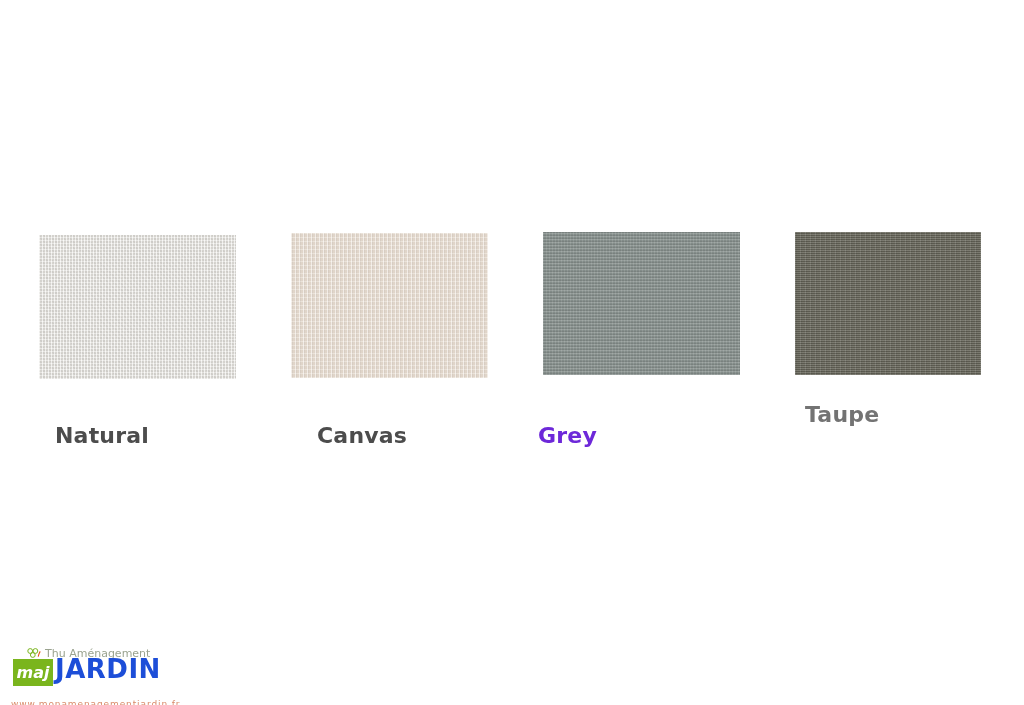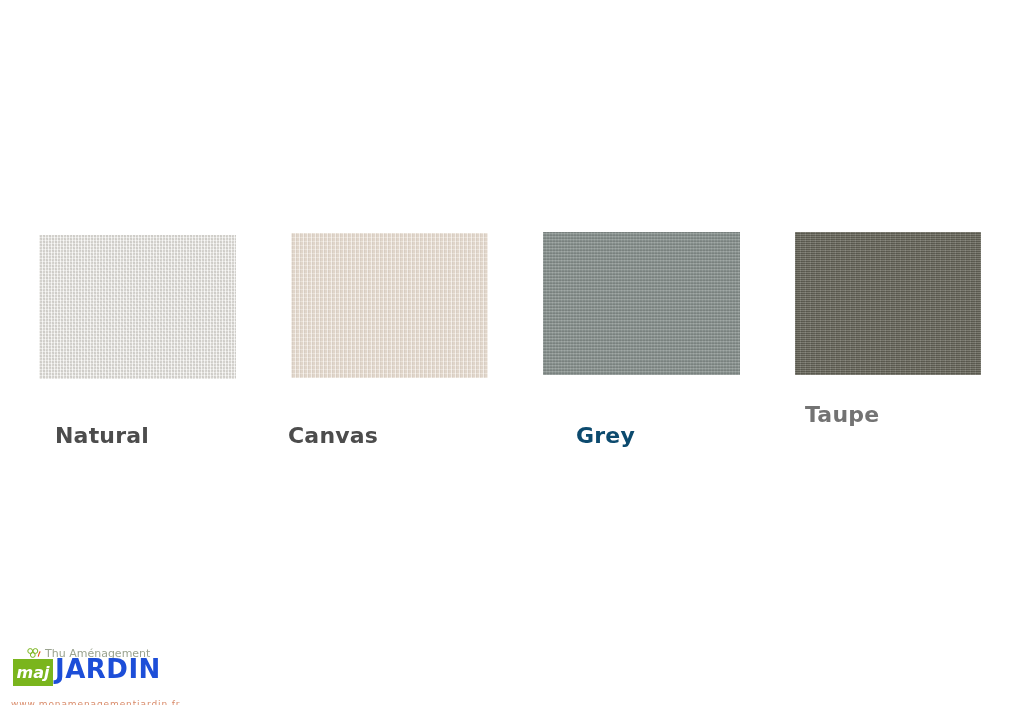--- a/index.html
+++ b/index.html
@@ -196,26 +196,26 @@
 <div id="swatch-board">
 
   <div class="swatch-item" id="item-0" style="left: 39px; top: 235px; width: 197px; height: 144px;">
     <div class="swatch-chip tex-weave" id="chip-0" style="width: 197px; height: 144px; background-color: rgb(236, 234, 229);"></div>
   </div>
   <div class="swatch-label" id="label-0" style="left: 55px; top: 395px; color: rgb(76, 76, 76);">Natural</div>
 
   <div class="swatch-item" id="item-1" style="left: 291px; top: 233px; width: 197px; height: 145px;">
     <div class="swatch-chip tex-vertical" id="chip-1" style="width: 197px; height: 145px; background-color: rgb(236, 225, 213);"></div>
   </div>
-  <div class="swatch-label" id="label-1" style="left: 288px; top: 395px; color: rgb(76, 76, 76);">Canvas</div>
+  <div class="swatch-label" id="label-1" style="left: 317px; top: 395px; color: rgb(76, 76, 76);">Canvas</div>
 
   <div class="swatch-item" id="item-2" style="left: 543px; top: 232px; width: 197px; height: 143px;">
     <div class="swatch-chip tex-horizontal" id="chip-2" style="width: 197px; height: 143px; background-color: rgb(139, 148, 145);"></div>
   </div>
-  <div class="swatch-label" id="label-2" style="left: 576px; top: 395px; color: #0c4a6e;">Grey</div>
+  <div class="swatch-label" id="label-2" style="left: 538px; top: 395px; color: #6d28d9;">Grey</div>
 
   <div class="swatch-item" id="item-3" style="left: 795px; top: 232px; width: 186px; height: 143px;">
     <div class="swatch-chip tex-dense" id="chip-3" style="width: 186px; height: 143px; background-color: rgb(103, 102, 90);"></div>
   </div>
   <div class="swatch-label" id="label-3" style="left: 805px; top: 374px; color: #737373;">Taupe</div>
 
   <div id="site-logo">
     <div id="logo-green-block"></div>
     <div id="logo-maj-text">maj</div>
 

